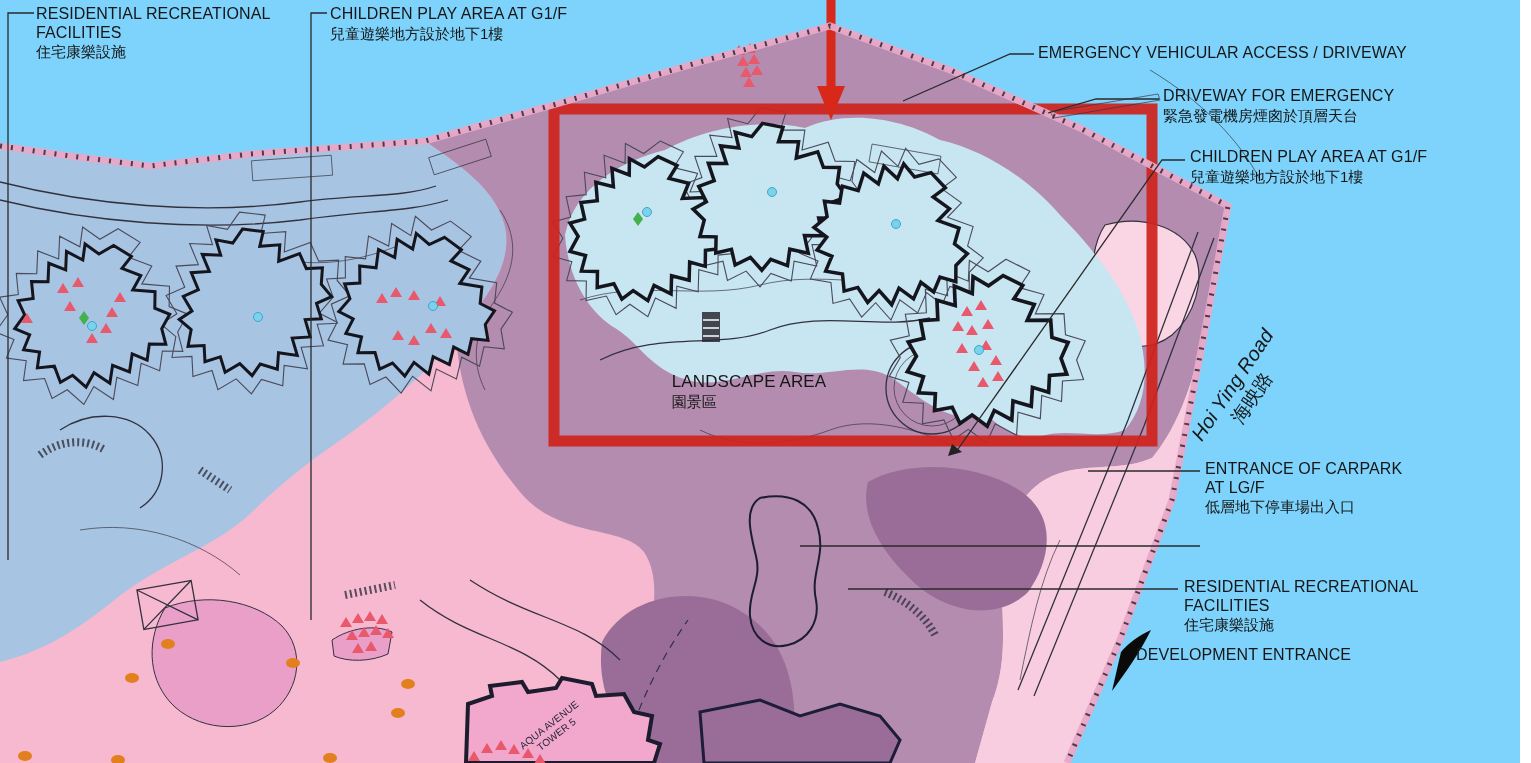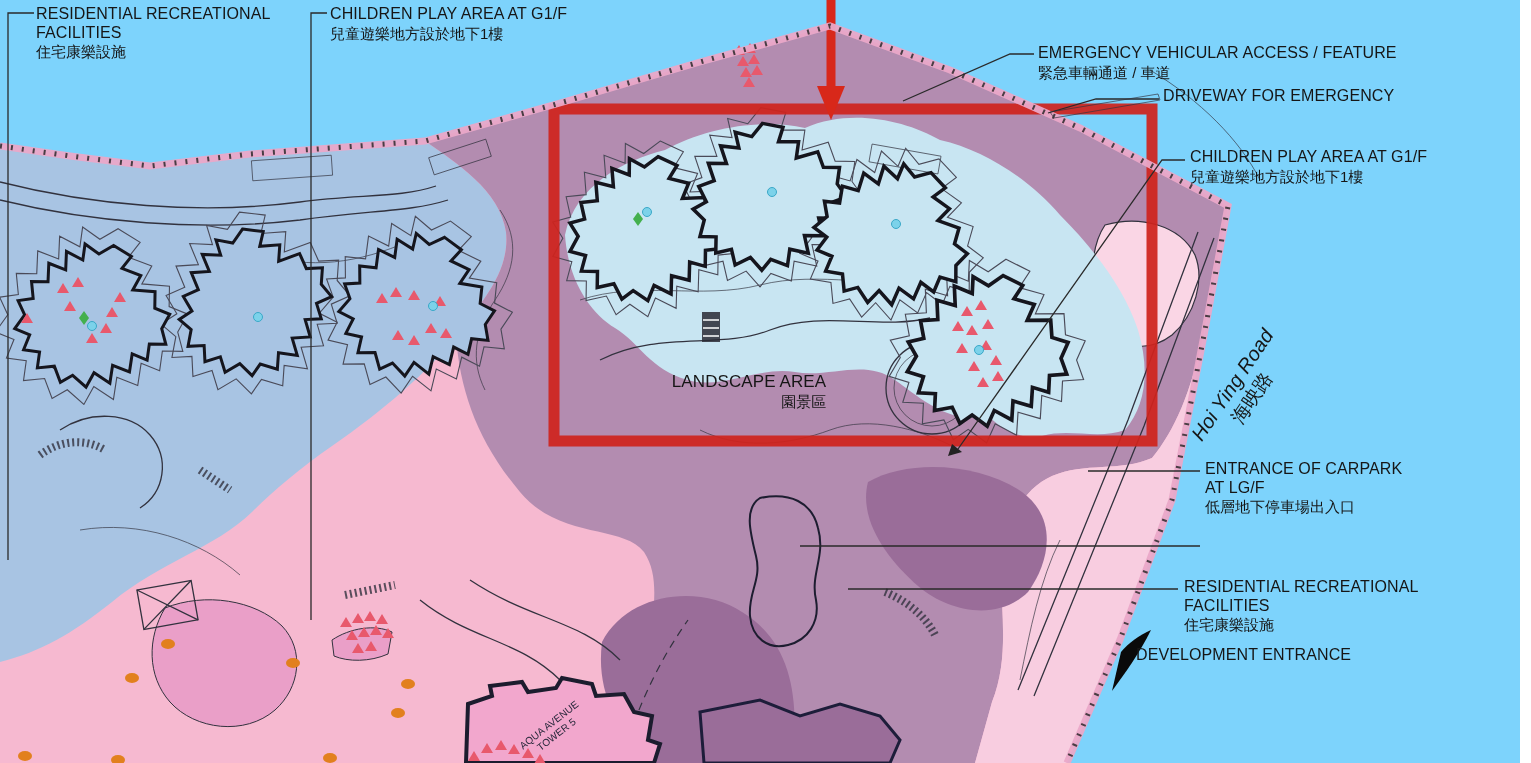--- a/index.html
+++ b/index.html
@@ -42,21 +42,21 @@
   .bnd-pink{stroke:var(--boundary-pink);stroke-width:7;fill:none;opacity:.95;}
   .bnd-tick{stroke:#222;stroke-width:5;fill:none;stroke-dasharray:2 9;opacity:.8;}
 
   .leader{stroke:#2a2a2a;stroke-width:1.3;fill:none;}
   .leader-arrow{fill:#222;}
   .dart{fill:#0a0a0a;}
 
   .lbl{position:absolute;color:#161616;}
   .lbl .en{display:block;font-size:16px;line-height:1.16;letter-spacing:.1px;white-space:nowrap;}
   .lbl .zh{display:block;font-size:15px;line-height:1.3;white-space:nowrap;}
-  .lbl-center{text-align:right;transform:translateX(-50%);}
+  .lbl-center{text-align:left;transform:translateX(-50%);}
   .lbl-big .en{font-size:16px;}
   .lbl-big .zh{font-size:22px;}
   .lbl-road{width:170px;text-align:center;transform:rotate(-56deg);}
   .lbl-road .en{font-style:italic;font-size:20px;}
   .lbl-road .zh{font-size:19px;}
   .lbl-tower{width:96px;text-align:center;transform:rotate(-38deg);color:#27273a;}
   .lbl-tower .en{font-size:10px;line-height:1.2;}
 </style>
 </head>
 <body>
@@ -247,26 +247,26 @@
   <span class="en">FACILITIES</span>
   <span class="zh">住宅康樂設施</span>
 </div>
 
 <div class="lbl" style="left:330px;top:5px;">
   <span class="en">CHILDREN PLAY AREA AT G1/F</span>
   <span class="zh">兒童遊樂地方設於地下1樓</span>
 </div>
 
 <div class="lbl" style="left:1038px;top:44px;">
-  <span class="en">EMERGENCY VEHICULAR ACCESS / FEATURE</span>
-  <span class="zh">緊急車輛通道 / 車道</span>
+  <span class="en">EMERGENCY VEHICULAR ACCESS / DRIVEWAY</span>
 </div>
 
 <div class="lbl" style="left:1163px;top:87px;">
   <span class="en">DRIVEWAY FOR EMERGENCY</span>
+  <span class="zh">緊急發電機房煙囪於頂層天台</span>
 </div>
 
 <div class="lbl" style="left:1190px;top:148px;">
   <span class="en">CHILDREN PLAY AREA AT G1/F</span>
   <span class="zh">兒童遊樂地方設於地下1樓</span>
 </div>
 
 <div class="lbl lbl-center" style="left:749px;top:372px;">
   <span class="en" style="font-size:17px;">LANDSCAPE AREA</span>
   <span class="zh">園景區</span>

